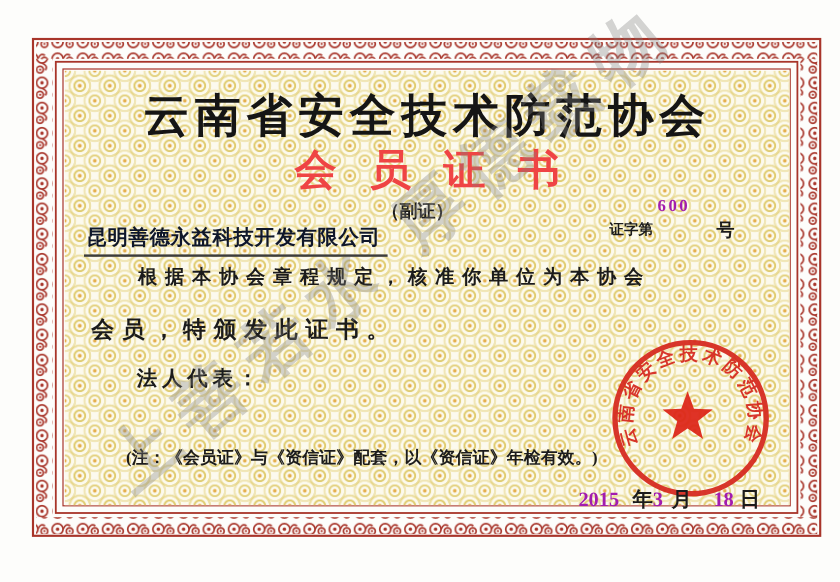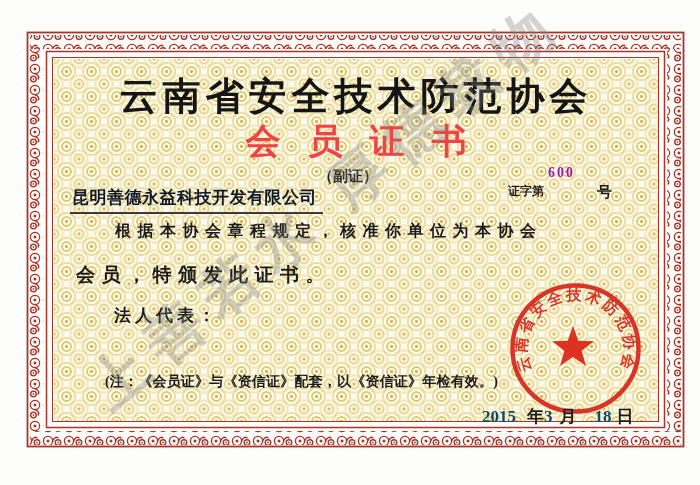--- a/index.html
+++ b/index.html
@@ -43,21 +43,21 @@
   }
   .cert-no-val{left:548px;top:165px;font-size:14px;color:#a21caf;letter-spacing:2px;font-weight:700;}
   .cert-no-prefix{left:508px;top:183px;font-size:12px;font-weight:700;}
   .cert-no-suffix{left:597px;top:183px;font-size:15px;font-weight:700;}
   .body-l1{left:115px;top:221px;font-size:16px;font-weight:700;letter-spacing:6.5px;}
   .body-l2{left:76px;top:262px;font-size:19px;font-weight:700;letter-spacing:6.5px;}
   .rep-label{left:114px;top:304px;font-size:17px;font-weight:700;letter-spacing:4px;}
   .rep-name{left:254px;top:305px;font-size:17px;font-weight:700;color:#8c8c8c;letter-spacing:3px;}
   .note{left:76px;top:373px;font-size:14px;font-weight:700;letter-spacing:.2px;padding-left:29px;}
   .date-line{left:482px;top:405px;font-size:17px;font-weight:700;z-index:5;}
-  .date-line .num{color:#0c4a6e;font-weight:700;}
+  .date-line .num{color:#a21caf;font-weight:700;}
   .date-line .y{margin-right:11px;}
   .date-line .ml{margin-left:7px;}
   .date-line .dl{margin-left:5px;}
   .date-line .dd{margin-left:18px;}
   .seal{position:absolute;left:507px;top:280px;z-index:4;opacity:.93;}
   .watermark{
     position:absolute;left:98px;top:362px;height:70px;line-height:70px;z-index:6;
     font-size:58px;font-weight:700;letter-spacing:13px;white-space:nowrap;
     color:rgba(128,128,128,.34);
     transform:rotate(-40deg);transform-origin:0 35px;

